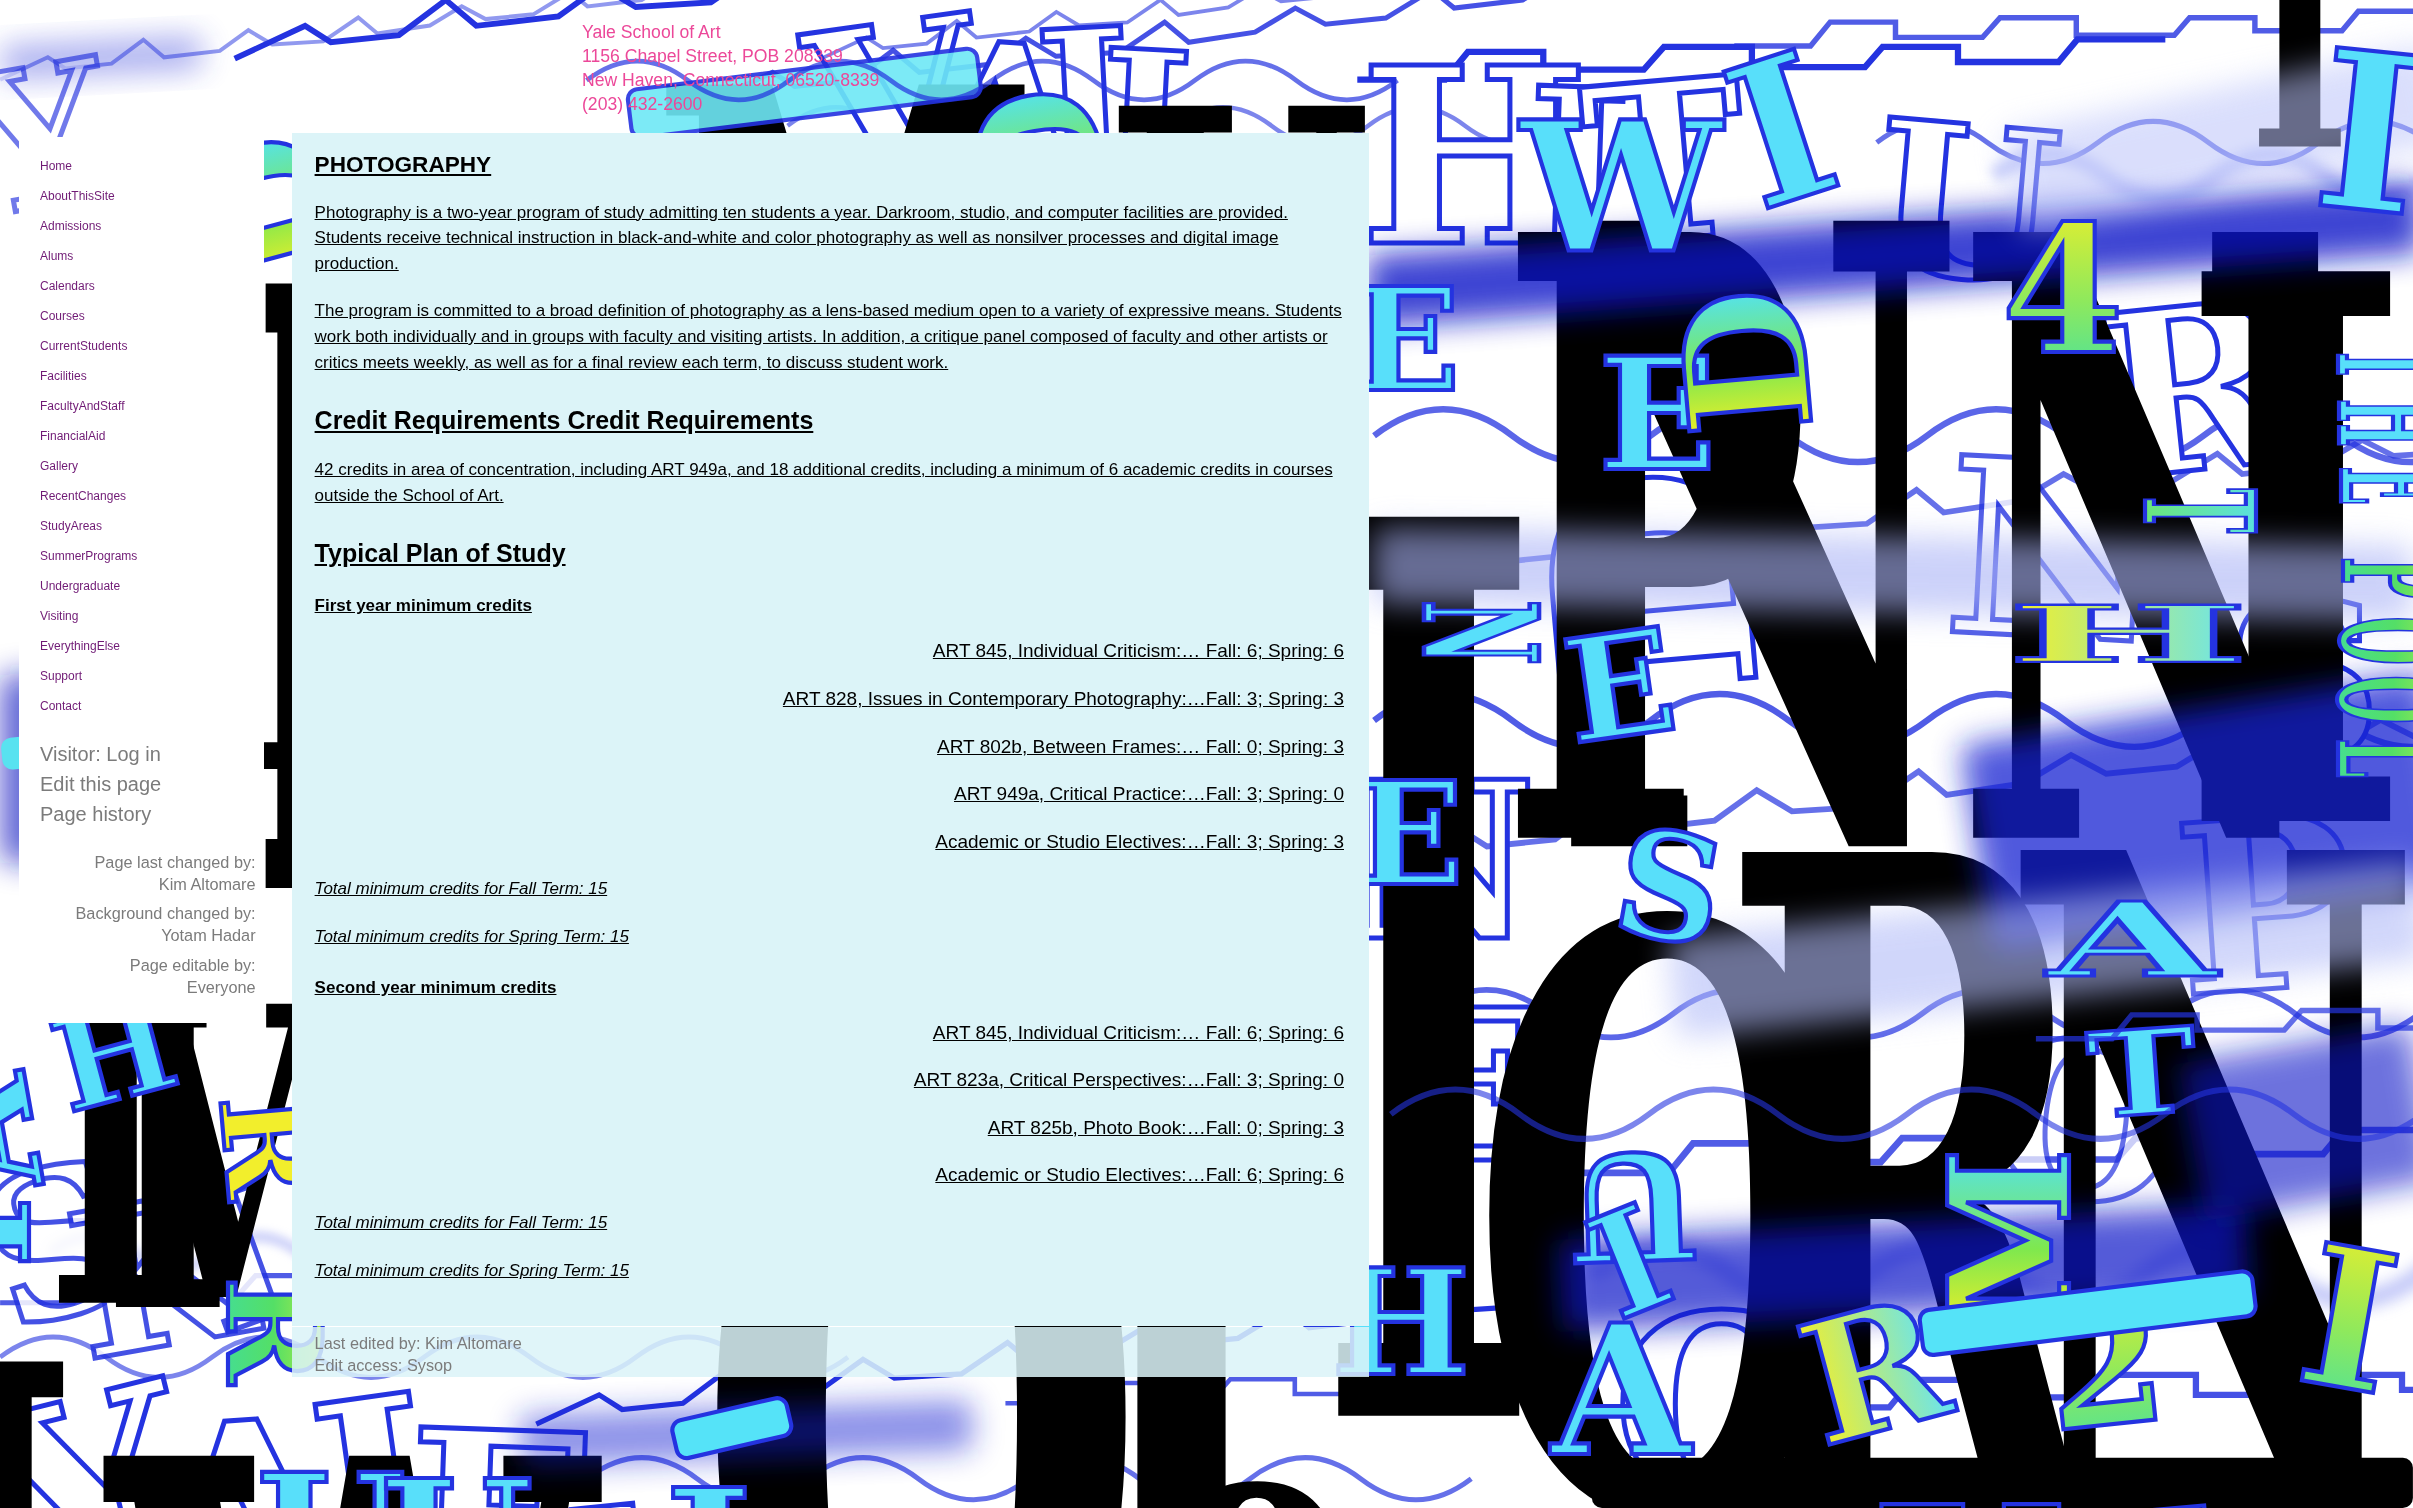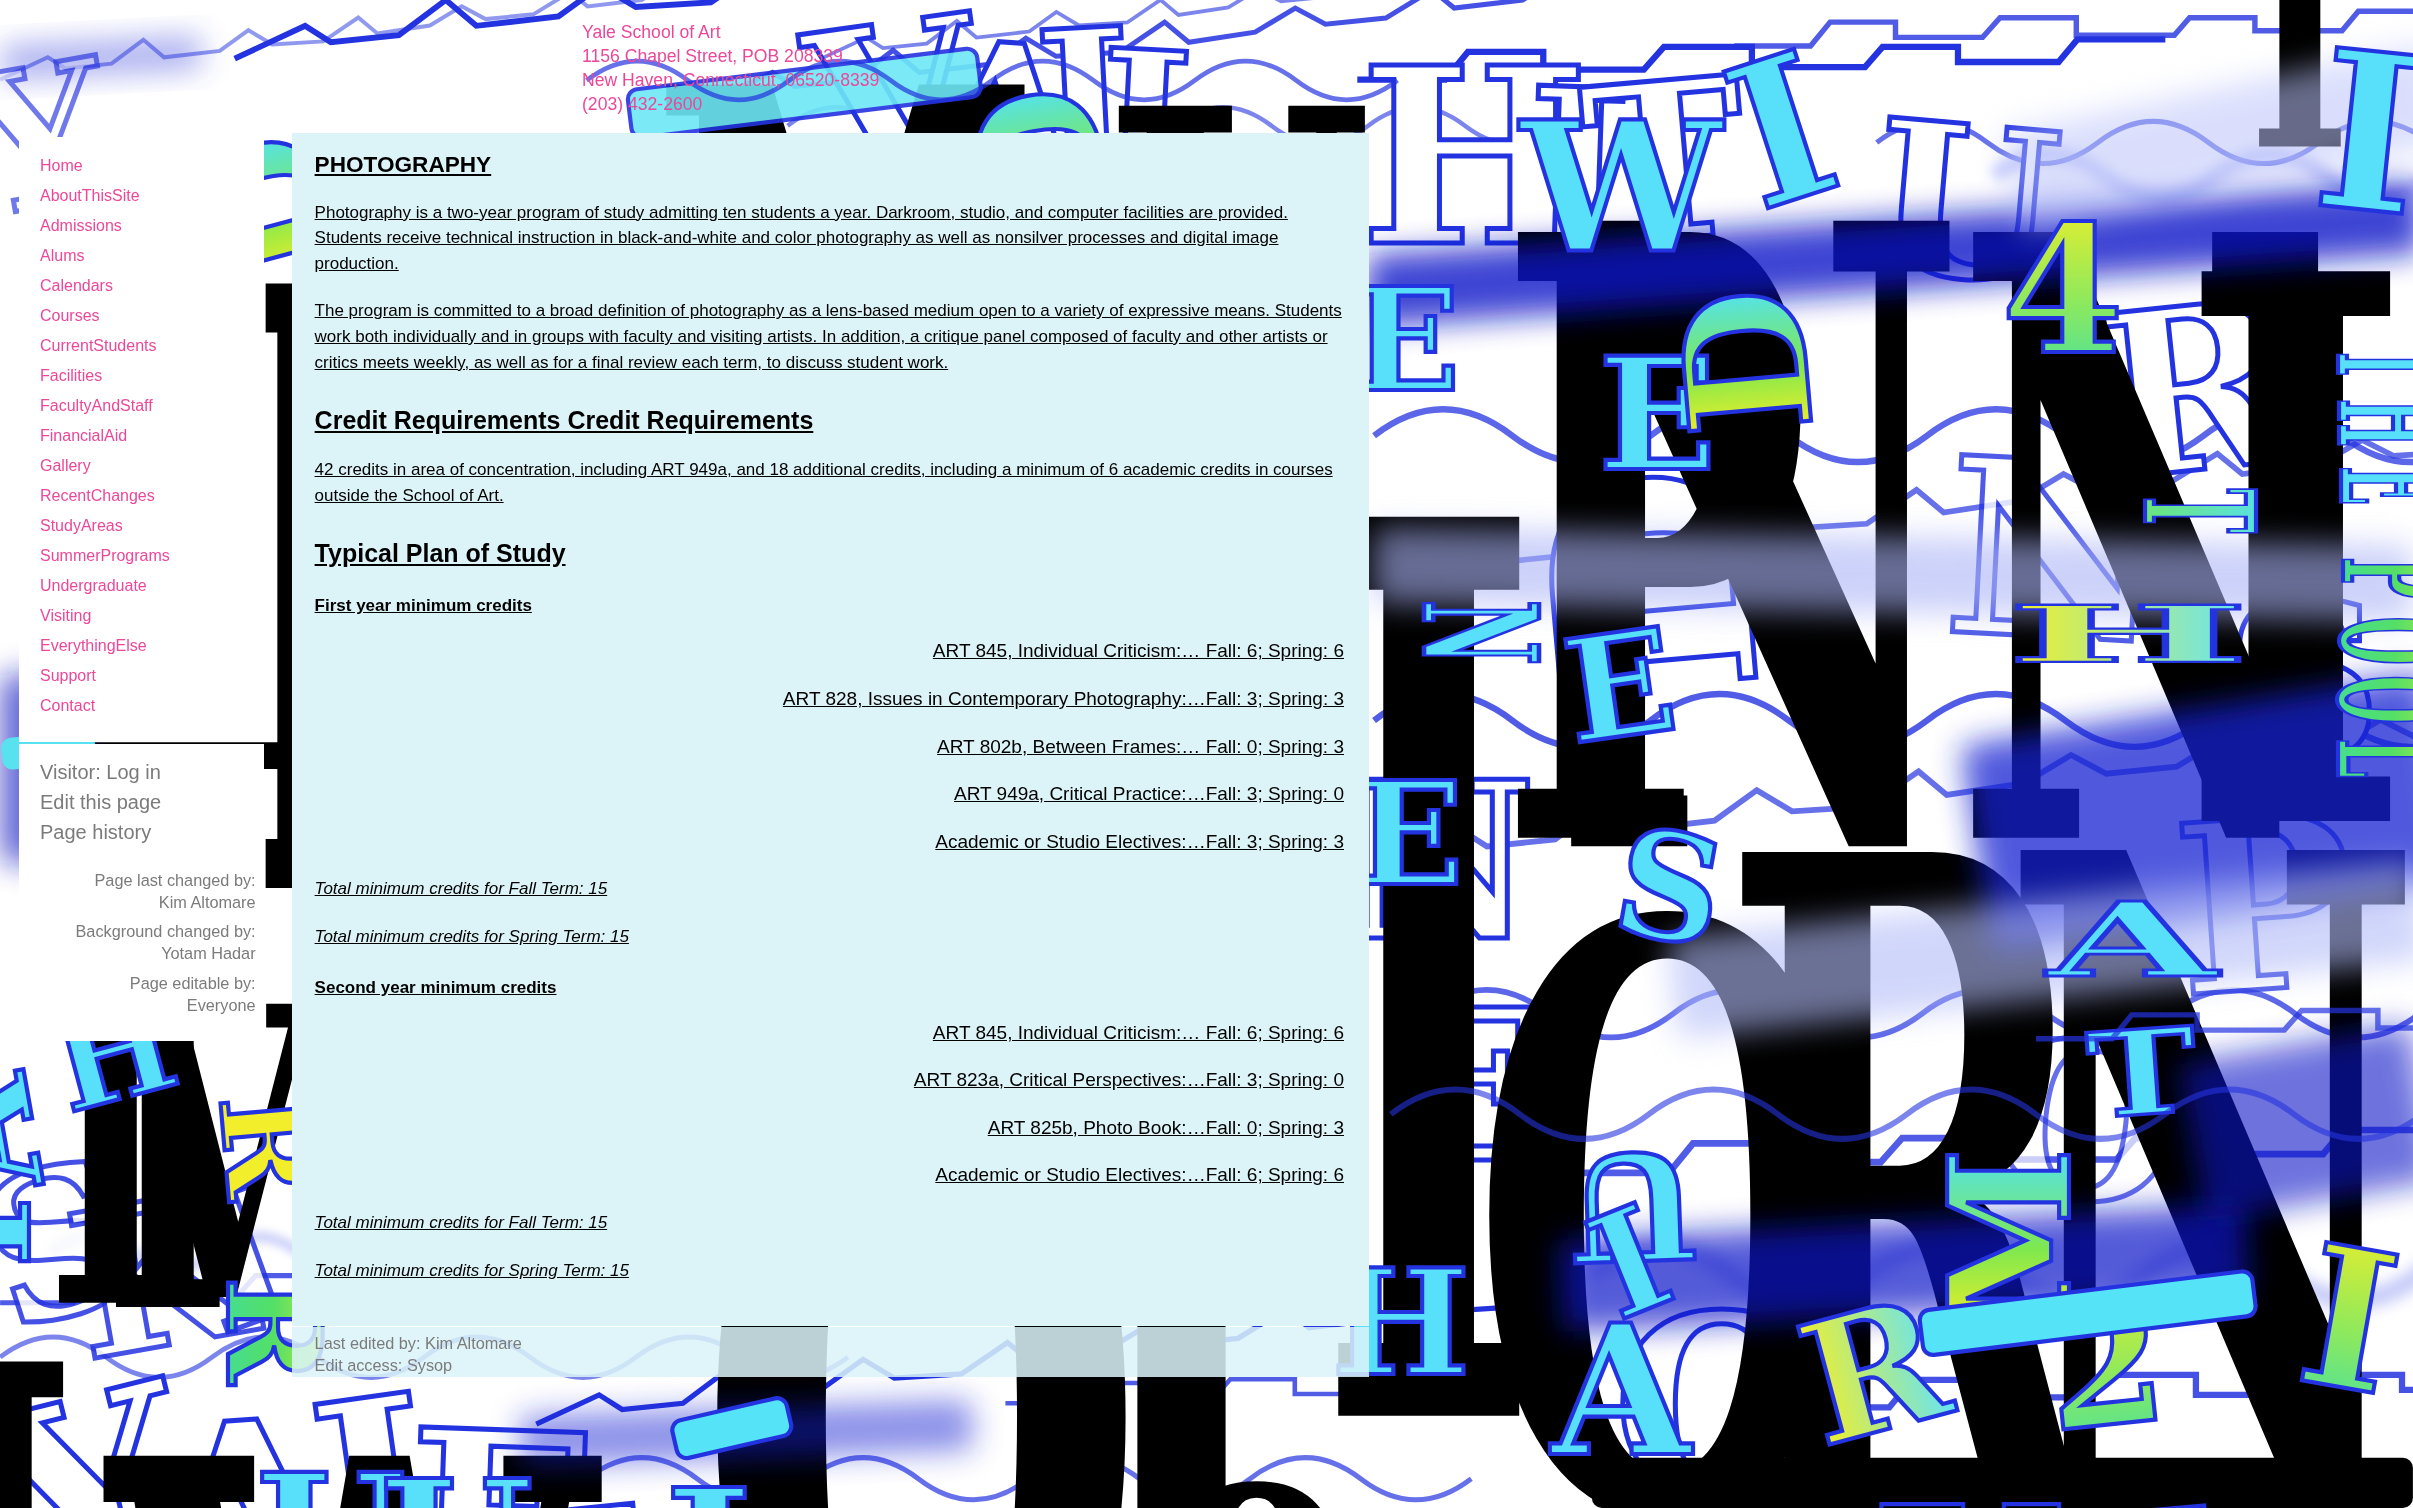--- a/index.html
+++ b/index.html
@@ -13,22 +13,22 @@
   .address{
     position:absolute;left:582px;top:20px;z-index:6;
     font-size:17.6px;line-height:24px;white-space:nowrap;
   }
   
   .sidebox{
     position:absolute;left:19px;width:245px;background:#ffffff;z-index:5;
     box-sizing:border-box;
   }
   .navbox{top:137px;height:605px;padding:14.2px 8.4px 0 21px;}
-  .navbox .navitem{font-size:16px;line-height:30px;color:#ec4899;cursor:pointer;}
-  .sessionbox{top:744px;height:297px;padding:12.6px 8.4px 0 21px;color:#7b7b7b;}
+  .navbox .navitem{font-size:12px;line-height:30px;color:#701a75;cursor:pointer;}
+  .sessionbox{top:726px;height:297px;padding:12.6px 8.4px 0 21px;color:#7b7b7b;}
   .sessionbox .slink{font-size:20px;line-height:30px;cursor:pointer;}
   .sessionbox .metagroup{margin-top:22px;text-align:right;}
   .sessionbox .metapair{margin-bottom:7.5px;font-size:16.3px;line-height:22px;}
   
   .content{
     position:absolute;left:292px;top:133px;width:1077px;height:1193px;z-index:5;
     background:#dcf4f8;box-sizing:border-box;padding:17px 25px 0 22.6px;
     color:#000;overflow:hidden;text-decoration:underline;
   }
   .content .h1{font-size:22.6px;font-weight:bold;margin:1.7px 0 0 0;}

